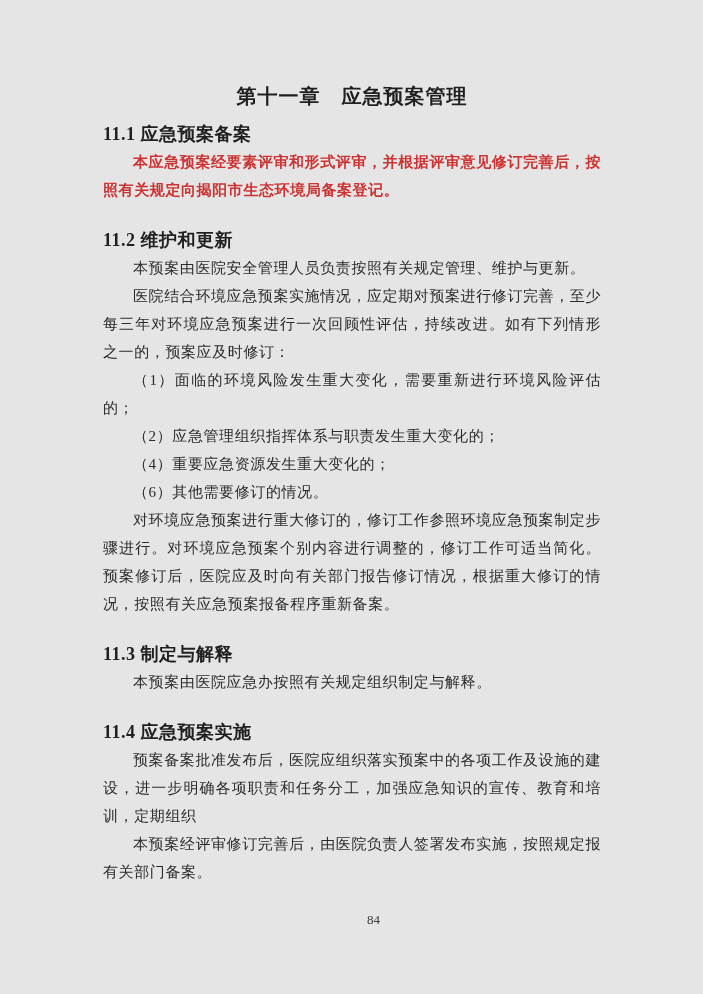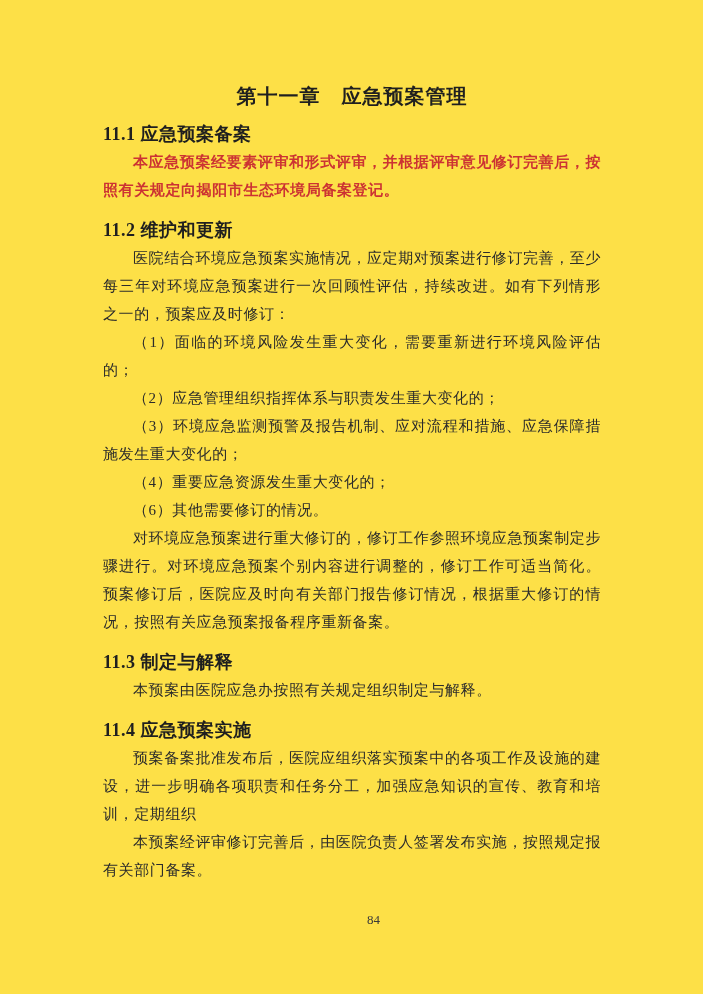--- a/index.html
+++ b/index.html
@@ -8,36 +8,36 @@
     width: 703px;
     height: 994px;
     position: relative;
     overflow: hidden;
     font-family: "Liberation Serif", "DejaVu Serif", serif;
     color: #262626;
   }
   .page {
     position: absolute;
     inset: 0;
-    background: #fde047;
+    background: #e5e5e5;
     padding: 80px 102px 0 103px;
   }
   .doc-title {
     font-size: 20px;
     font-weight: bold;
     text-align: center;
     line-height: 32px;
     letter-spacing: 1px;
     color: #1f1f1f;
   }
   h2.section-heading {
     font-size: 18px;
     font-weight: bold;
     line-height: 28px;
-    margin-top: 12px;
+    margin-top: 22px;
     color: #1f1f1f;
     letter-spacing: 0.5px;
   }
   h2.section-heading.first { margin-top: 8px; }
   p.body-para {
     font-size: 15px;
     line-height: 28px;
     text-indent: 2em;
     text-align: justify;
     text-justify: inter-character;
@@ -60,24 +60,24 @@
 <body>
 
 <div class="page">
 
   <h1 class="doc-title">第十一章　应急预案管理</h1>
 
   <h2 class="section-heading first">11.1 应急预案备案</h2>
   <p class="body-para red-para">本应急预案经要素评审和形式评审，并根据评审意见修订完善后，按照有关规定向揭阳市生态环境局备案登记。</p>
 
   <h2 class="section-heading">11.2 维护和更新</h2>
+  <p class="body-para">本预案由医院安全管理人员负责按照有关规定管理、维护与更新。</p>
   <p class="body-para">医院结合环境应急预案实施情况，应定期对预案进行修订完善，至少每三年对环境应急预案进行一次回顾性评估，持续改进。如有下列情形之一的，预案应及时修订：</p>
   <p class="body-para">（1）面临的环境风险发生重大变化，需要重新进行环境风险评估的；</p>
   <p class="body-para">（2）应急管理组织指挥体系与职责发生重大变化的；</p>
-  <p class="body-para">（3）环境应急监测预警及报告机制、应对流程和措施、应急保障措施发生重大变化的；</p>
   <p class="body-para">（4）重要应急资源发生重大变化的；</p>
   <p class="body-para">（6）其他需要修订的情况。</p>
   <p class="body-para">对环境应急预案进行重大修订的，修订工作参照环境应急预案制定步骤进行。对环境应急预案个别内容进行调整的，修订工作可适当简化。预案修订后，医院应及时向有关部门报告修订情况，根据重大修订的情况，按照有关应急预案报备程序重新备案。</p>
 
   <h2 class="section-heading">11.3 制定与解释</h2>
   <p class="body-para">本预案由医院应急办按照有关规定组织制定与解释。</p>
 
   <h2 class="section-heading">11.4 应急预案实施</h2>
   <p class="body-para">预案备案批准发布后，医院应组织落实预案中的各项工作及设施的建设，进一步明确各项职责和任务分工，加强应急知识的宣传、教育和培训，定期组织</p>
   <p class="body-para">本预案经评审修订完善后，由医院负责人签署发布实施，按照规定报有关部门备案。</p>

